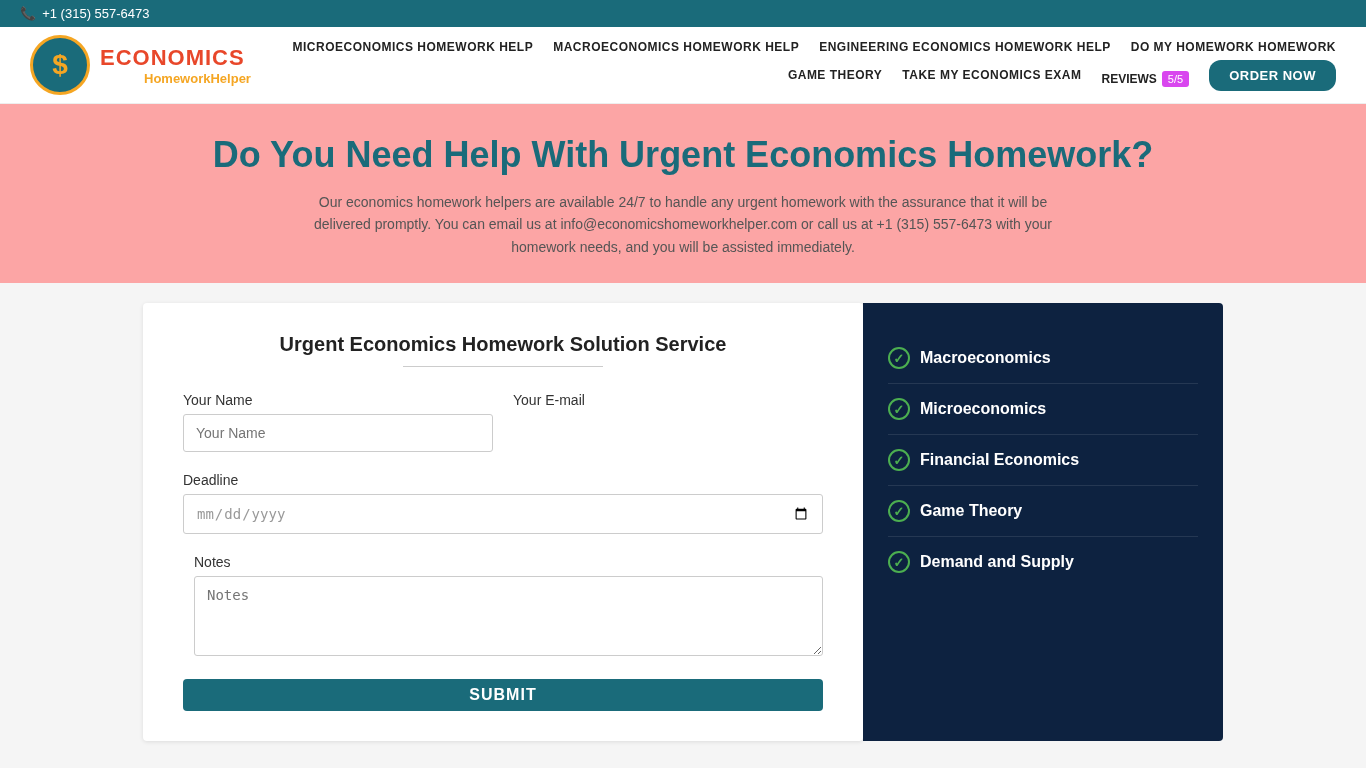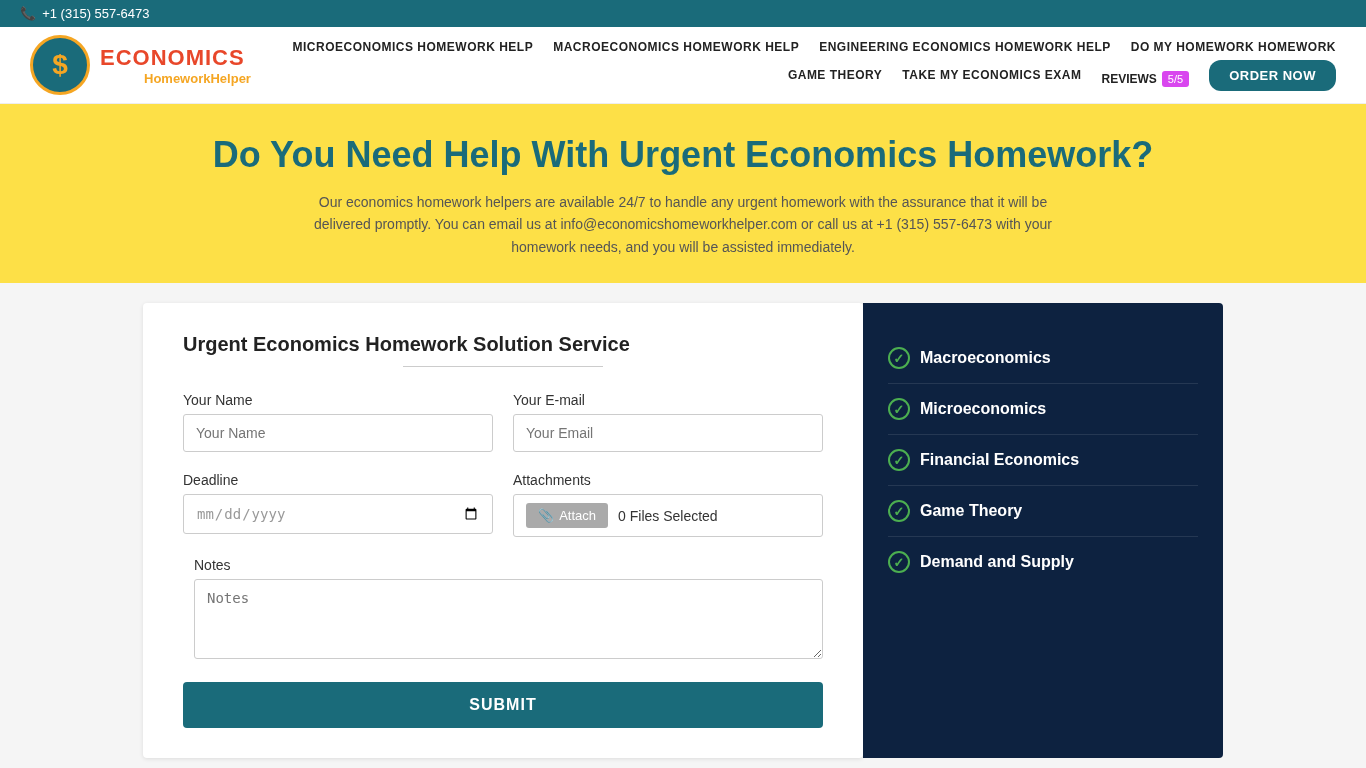--- a/index.html
+++ b/index.html
@@ -113,21 +113,21 @@
       border-radius: 12px;
       padding: 8px 20px;
       font-size: 13px;
       font-weight: 700;
       cursor: pointer;
       letter-spacing: 0.5px;
     }
 
     
     .hero {
-      background: #fde047;
+      background: #fca5a5;
       text-align: center;
       padding: 30px 20px 25px;
     }
     .hero h1 {
       font-size: 36px;
       font-weight: 700;
       color: #1a6b7a;
       margin-bottom: 15px;
     }
     .hero p {
@@ -153,21 +153,21 @@
       background: white;
       border-radius: 4px;
       padding: 30px 40px;
       flex: 0 0 720px;
       max-width: 720px;
       box-shadow: 0 1px 4px rgba(0,0,0,0.1);
     }
     .form-title {
       font-size: 20px;
       font-weight: 700;
-      text-align: left;
+      text-align: center;
       color: #222;
       margin-bottom: 8px;
     }
     .form-subtitle {
       font-size: 16px;
       text-align: center;
       color: #444;
       margin-bottom: 5px;
     }
     .form-divider {
@@ -250,21 +250,21 @@
       resize: vertical;
       outline: none;
       color: #999;
     }
     .submit-btn {
       width: 100%;
       background: #1a6b7a;
       color: white;
       border: none;
       border-radius: 4px;
-      padding: 14px;
+      padding: 7px;
       font-size: 16px;
       font-weight: 700;
       cursor: pointer;
       letter-spacing: 1px;
     }
 
     
     .sidebar {
       background: #0d2240;
       color: white;
@@ -349,39 +349,28 @@
     <div class="form-title">Urgent Economics Homework Solution Service</div>
     <hr class="form-divider">
 
     <div class="form-row">
       <div class="form-group">
         <label>Your Name</label>
         <input type="text" placeholder="Your Name" style="">
       </div>
       <div class="form-group">
         <label>Your E-mail</label>
-        <input type="email" placeholder="Your Email" style="">
       </div>
     </div>
 
     <div class="form-row">
       <div class="form-group">
         <label>Deadline</label>
         <input type="date" style="">
       </div>
-      <div class="form-group">
-        <label>Attachments</label>
-        <div class="attach-row">
-          <button class="attach-btn">
-            <span>📎</span>
-            <span>Attach</span>
-          </button>
-          <span class="attach-text">0 Files Selected</span>
-        </div>
-      </div>
     </div>
 
     <div class="notes-group">
       <label>Notes</label>
       <textarea placeholder="Notes" style=""></textarea>
     </div>
 
     <button class="submit-btn">SUBMIT</button>
   </div>
 

